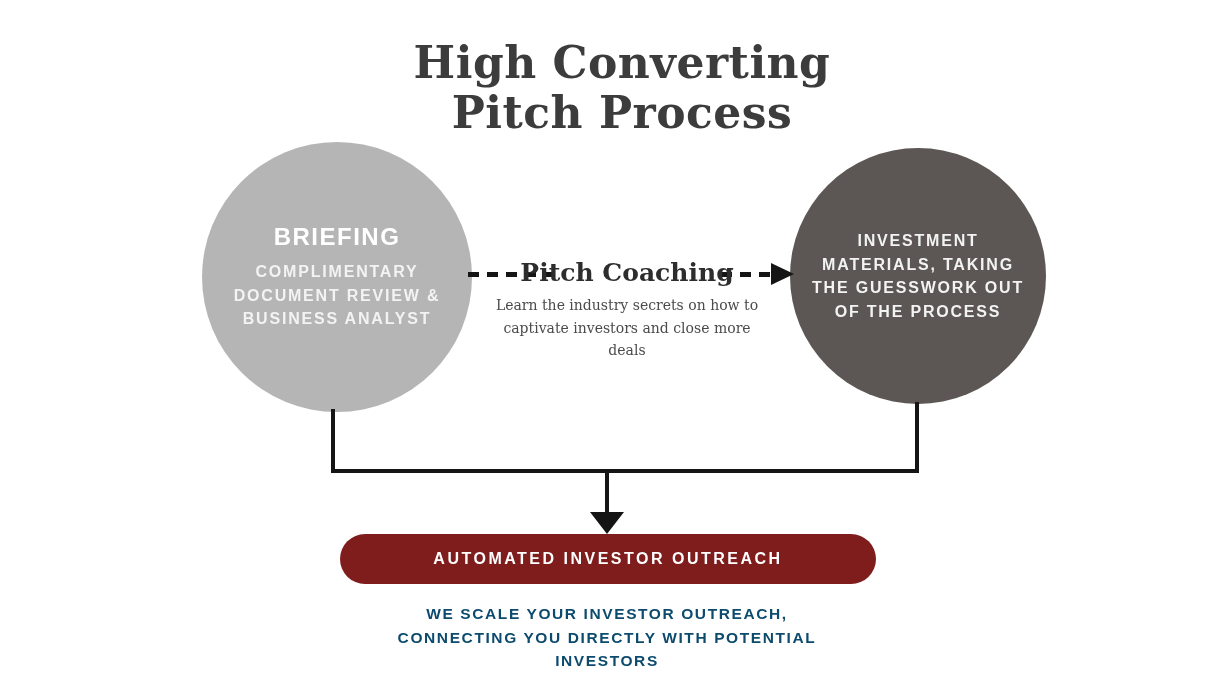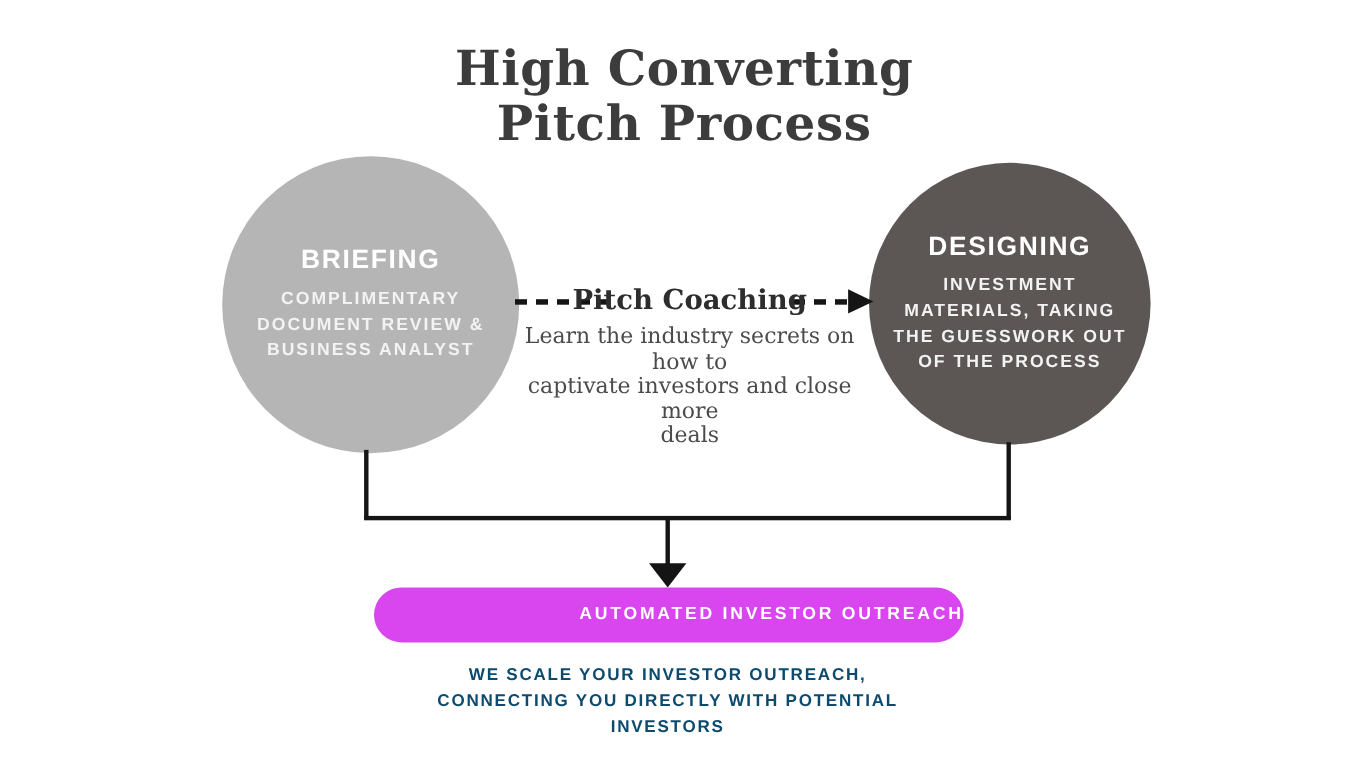--- a/index.html
+++ b/index.html
@@ -74,21 +74,21 @@
   .coaching-heading {
     font-family: "DejaVu Serif", serif;
     font-weight: 700;
     font-size: 25px;
     color: #2d2d2d;
     margin-bottom: 7px;
     text-align: center;
   }
   .coaching-line {
     font-family: "DejaVu Serif", serif;
-    font-size: 20px;
+    font-size: 14px;
     line-height: 22.5px;
     color: #4b4b4b;
   }
 
   
   .dash-line {
     position: absolute;
     top: 272px;
     height: 5px;
     background: repeating-linear-gradient(90deg, #151515 0 11px, transparent 11px 19px);
@@ -163,21 +163,20 @@
   </div>
 
   <div class="circle circle-briefing" style="background-color: rgb(181, 181, 181);">
     <div class="circle-heading">BRIEFING</div>
     <div class="circle-body-line">COMPLIMENTARY</div>
     <div class="circle-body-line">DOCUMENT REVIEW &amp;</div>
     <div class="circle-body-line">BUSINESS ANALYST</div>
   </div>
 
   <div class="circle circle-designing" style="background-color: rgb(92, 87, 84);">
-    <div class="circle-heading">DESIGNING</div>
     <div class="circle-body-line">INVESTMENT</div>
     <div class="circle-body-line">MATERIALS, TAKING</div>
     <div class="circle-body-line">THE GUESSWORK OUT</div>
     <div class="circle-body-line">OF THE PROCESS</div>
   </div>
 
   <div class="dash-line dash-left"></div>
   <div class="dash-line dash-right"></div>
   <div class="arrow-right"></div>
 
@@ -187,21 +186,21 @@
     <div class="coaching-line">captivate investors and close more</div>
     <div class="coaching-line">deals</div>
   </div>
 
   <div class="line v-left"></div>
   <div class="line v-right"></div>
   <div class="line h-bar"></div>
   <div class="line v-mid"></div>
   <div class="arrow-down"></div>
 
-  <div class="pill" style="background-color: #d946ef; justify-content: flex-end;">
+  <div class="pill" style="background-color: #7f1d1d;">
     <span class="pill-label">AUTOMATED INVESTOR OUTREACH</span>
   </div>
 
   <div class="footer">
     <div class="footer-line">WE SCALE YOUR INVESTOR OUTREACH,</div>
     <div class="footer-line">CONNECTING YOU DIRECTLY WITH POTENTIAL</div>
     <div class="footer-line">INVESTORS</div>
   </div>
 
 </div>

